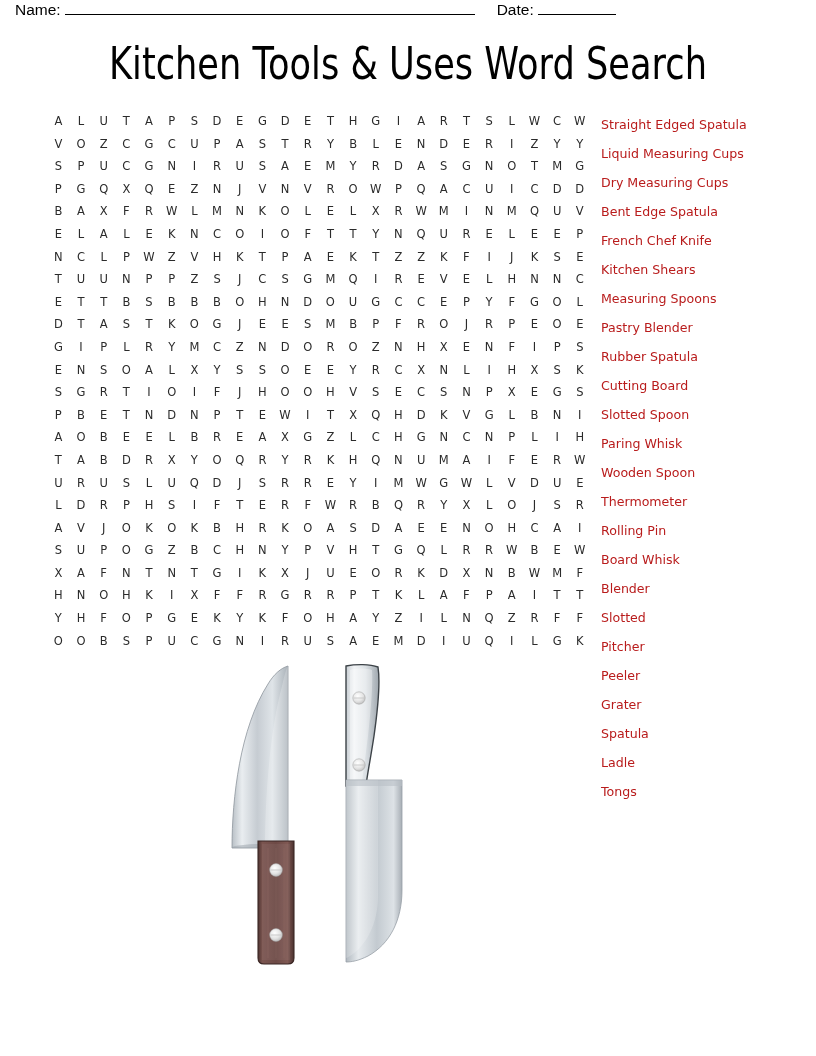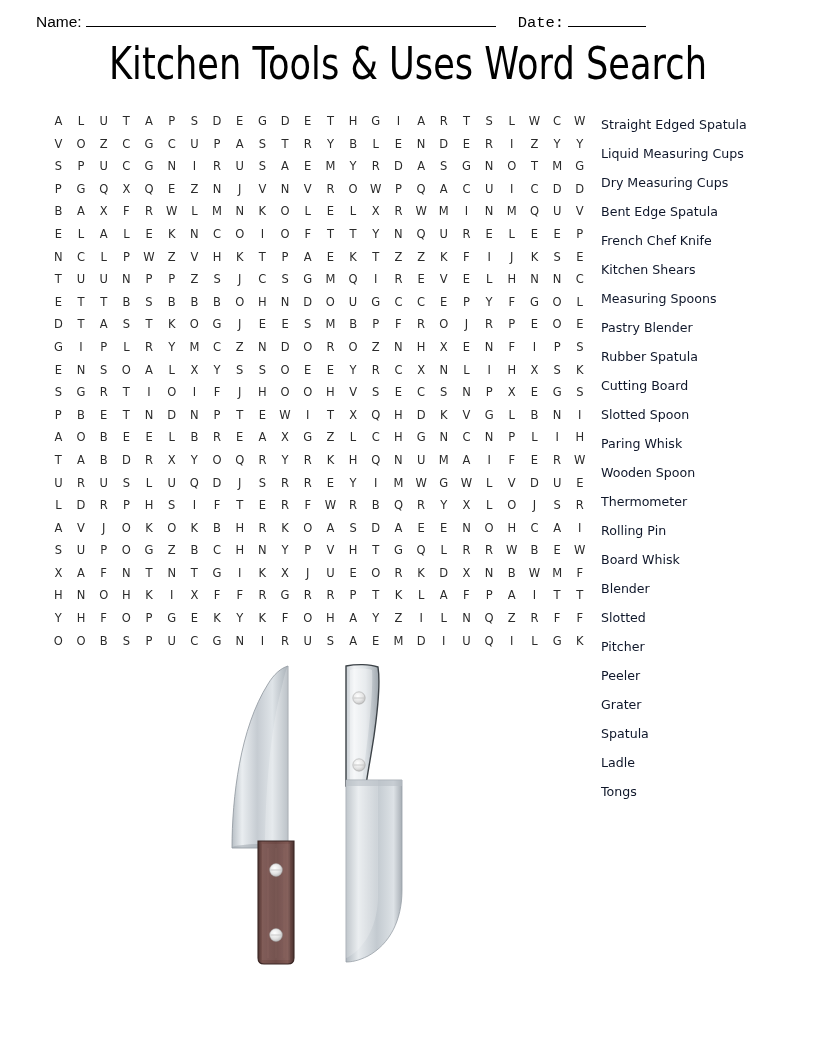--- a/index.html
+++ b/index.html
@@ -11,42 +11,42 @@
     width: 816px; height: 1056px;
     font-family: "Liberation Sans", sans-serif;
     color: #000000;
     position: relative;
     overflow: hidden;
   }
 
   
   #namedate {
     position: absolute;
-    top: 12px; left: 0px;
+    top: 0px; left: 0px;
     width: 816px; height: 26px;
     display: flex;
     align-items: baseline;
-    padding-left: 36px;
+    padding-left: 15px;
     padding-right: 36px;
     font-size: 15.5px;
   }
   .nd-label {
     font-family: "Liberation Sans", sans-serif;
     font-size: 15.5px;
     white-space: nowrap;
     line-height: 20px;
   }
   .nd-rule {
     border-bottom: 1px solid #000;
     height: 15px;
     margin-left: 4px;
   }
   #name-rule { width: 410px; }
   #date-rule { width: 78px; }
-  #date-label { margin-left: 22px; font-family: Liberation Mono, monospace; }
+  #date-label { margin-left: 22px; }
 
   
   #title {
     position: absolute;
     top: 36px; left: 0; width: 816px;
     text-align: center;
     font-family: "DejaVu Sans", sans-serif;
     font-size: 44px;
     font-weight: 400;
     letter-spacing: 0px;
@@ -78,21 +78,21 @@
 
   
   #wordlist {
     position: absolute;
     top: 110px; left: 601px;
     width: 210px;
   }
   .word-item {
     font-family: "DejaVu Sans", sans-serif;
     font-size: 12.6px;
-    color: #0f172a;
+    color: #b91c1c;
     height: 29.0px;
     line-height: 29.0px;
     white-space: nowrap;
   }
 
   
   #knives {
     position: absolute;
     left: 210px; top: 658px;
     width: 230px; height: 310px;

